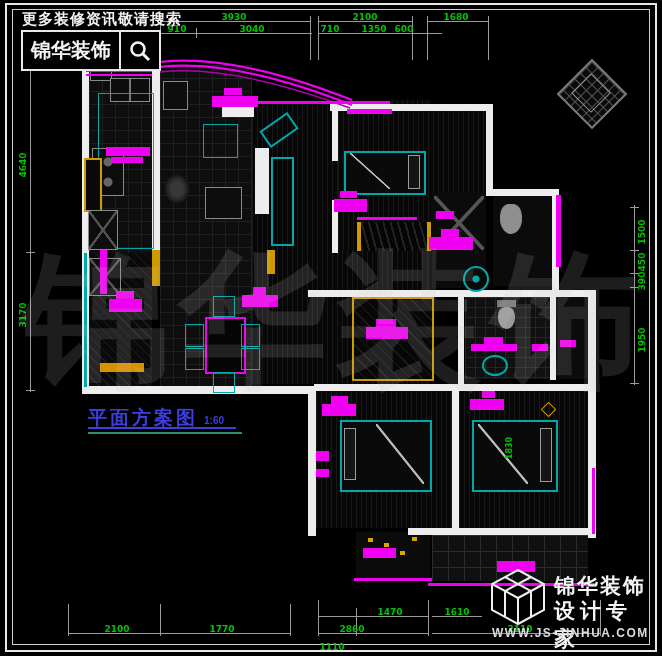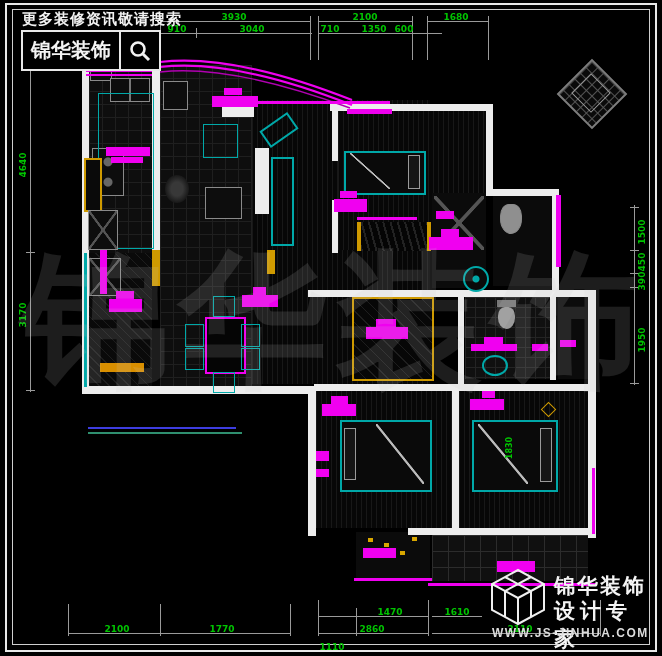--- a/index.html
+++ b/index.html
@@ -127,21 +127,21 @@
   <span class="dim dimv" style="left:23px;top:315px">3170</span>
   <span class="dim dimv" style="left:642px;top:232px">1500</span>
   <span class="dim dimv" style="left:642px;top:262px">450</span>
   <span class="dim dimv" style="left:642px;top:281px">390</span>
   <span class="dim dimv" style="left:642px;top:340px">1950</span>
   <span class="dim" style="left:332px;top:642px">1110</span>
   <span class="dim" style="left:390px;top:607px">1470</span>
   <span class="dim" style="left:457px;top:607px">1610</span>
   <span class="dim" style="left:117px;top:624px">2100</span>
   <span class="dim" style="left:222px;top:624px">1770</span>
-  <span class="dim" style="left:372px;top:624px">2860</span>
+  <span class="dim" style="left:352px;top:624px">2860</span>
   <span class="dim" style="left:520px;top:624px">2110</span>
   <span class="dim dimv" style="left:509px;top:448px;font-size:8px">1830</span>
 
   <div class="floor grid" style="left:89px;top:65px;width:63px;height:188px"></div>
   <div class="floor hatch" style="left:89px;top:253px;width:63px;height:133px"></div>
   <div class="floor grid" style="left:160px;top:65px;width:92px;height:321px"></div>
   <div class="floor stripes" style="left:252px;top:100px;width:178px;height:284px"></div>
   <div class="floor stripes" style="left:338px;top:111px;width:148px;height:139px"></div>
   <div class="floor dark" style="left:432px;top:193px;width:54px;height:95px"></div>
   <div class="floor xbg" style="left:434px;top:196px;width:50px;height:54px;z-index:2"></div>
@@ -279,20 +279,24 @@
       <div class="d2"></div>
   </div>
 
   <div class="wm">
     <span>锦</span>
       <span>华</span>
       <span>装</span>
       <span>饰</span>
   </div>
 
+  <div class="titlebar">
+    <span>平面方案图</span>
+    <span class="scale">1:60</span>
+  </div>
   <div class="abs" style="left:88px;top:427px;width:148px;height:2px;background:#3d3de0;z-index:7"></div>
   <div class="abs" style="left:88px;top:432px;width:154px;height:2px;background:#2f8f6f;z-index:7"></div>
 
   <div class="logo">
     <svg width="60" height="58" viewBox="0 0 60 58" style="position:absolute;left:0;top:2px">
       <g fill="none" stroke="#efefef" stroke-width="2">
         <polygon points="30,2 56,16 56,42 30,56 4,42 4,16"></polygon>
         <polyline points="4,16 30,30 56,16"></polyline>
         <line x1="30" y1="30" x2="30" y2="56"></line>
         <polyline points="17,9 43,23 43,49"></polyline>

